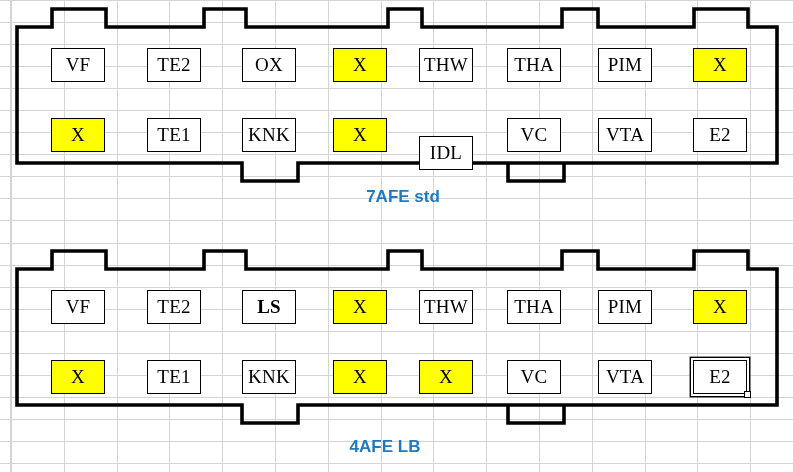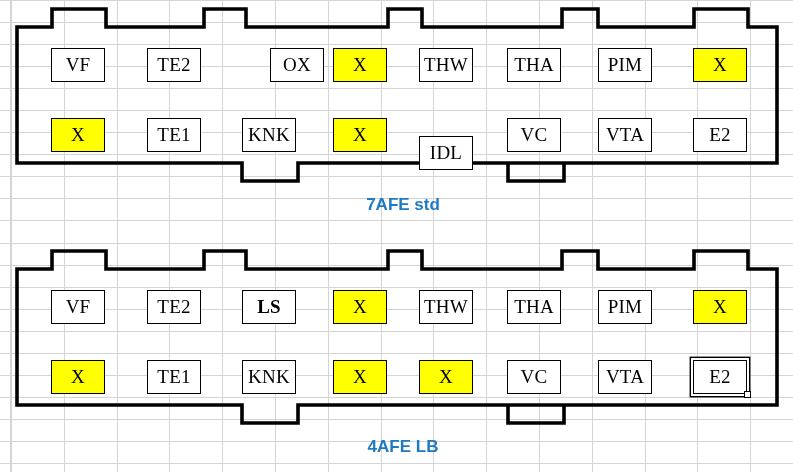--- a/index.html
+++ b/index.html
@@ -100,37 +100,37 @@
                L 562,27 L 562,9  L 598,9  L 598,27
                L 694,27 L 694,9  L 748,9  L 748,27
                L 777,27 L 777,163
                L 298,163 L 298,181 L 242,181 L 242,163
                L 17,163 Z" fill="none" stroke="#000000" stroke-width="3.6" stroke-linejoin="miter"></path>
       <path d="M 564,163 L 564,181 L 508,181 L 508,163" fill="none" stroke="#000000" stroke-width="3.6" stroke-linejoin="miter"></path>
     </svg>
 
     <div class="pin" style="left:51px;  top:48px;">VF</div>
     <div class="pin" style="left:147px; top:48px;">TE2</div>
-    <div class="pin" style="left:242px; top:48px;margin-left:28px;">OX</div>
+    <div class="pin" style="left:242px; top:48px;">OX</div>
     <div class="pin hl" style="left:333px; top:48px;">X</div>
     <div class="pin" style="left:419px; top:48px;">THW</div>
     <div class="pin" style="left:507px; top:48px;">THA</div>
     <div class="pin" style="left:598px; top:48px;">PIM</div>
     <div class="pin hl" style="left:693px; top:48px;">X</div>
 
     <div class="pin hl" style="left:51px;  top:118px;">X</div>
     <div class="pin" style="left:147px; top:118px;">TE1</div>
     <div class="pin" style="left:242px; top:118px;">KNK</div>
     <div class="pin hl" style="left:333px; top:118px;">X</div>
     <div class="pin" style="left:419px; top:136px;">IDL</div>
     <div class="pin" style="left:507px; top:118px;">VC</div>
     <div class="pin" style="left:598px; top:118px;">VTA</div>
     <div class="pin" style="left:693px; top:118px;">E2</div>
 
-    <div class="caption" style="left:318px; top:195px; width:170px;">7AFE std</div>
+    <div class="caption" style="left:318px; top:187px; width:170px;">7AFE std</div>
   </div>
 
   <div class="connector" style="top:242px;">
 
     <svg class="shell" width="793" height="200" viewBox="0 0 793 200">
       <path d="M 17,27
                L 52,27  L 52,9   L 106,9  L 106,27
                L 204,27 L 204,9  L 246,9  L 246,27
                L 388,27 L 388,9  L 422,9  L 422,27
                L 562,27 L 562,9  L 598,9  L 598,27
@@ -152,16 +152,16 @@
 
     <div class="pin hl" style="left:51px;  top:118px;">X</div>
     <div class="pin" style="left:147px; top:118px;">TE1</div>
     <div class="pin" style="left:242px; top:118px;">KNK</div>
     <div class="pin hl" style="left:333px; top:118px;">X</div>
     <div class="pin hl" style="left:419px; top:118px;">X</div>
     <div class="pin" style="left:507px; top:118px;">VC</div>
     <div class="pin" style="left:598px; top:118px;">VTA</div>
     <div class="pin selected" style="left:693px; top:118px;">E2</div>
 
-    <div class="caption" style="left:318px; top:195px; width:170px;">4AFE LB</div>
+    <div class="caption" style="left:300px; top:195px; width:170px;">4AFE LB</div>
   </div>
 
 </div>
 
 </body></html>

